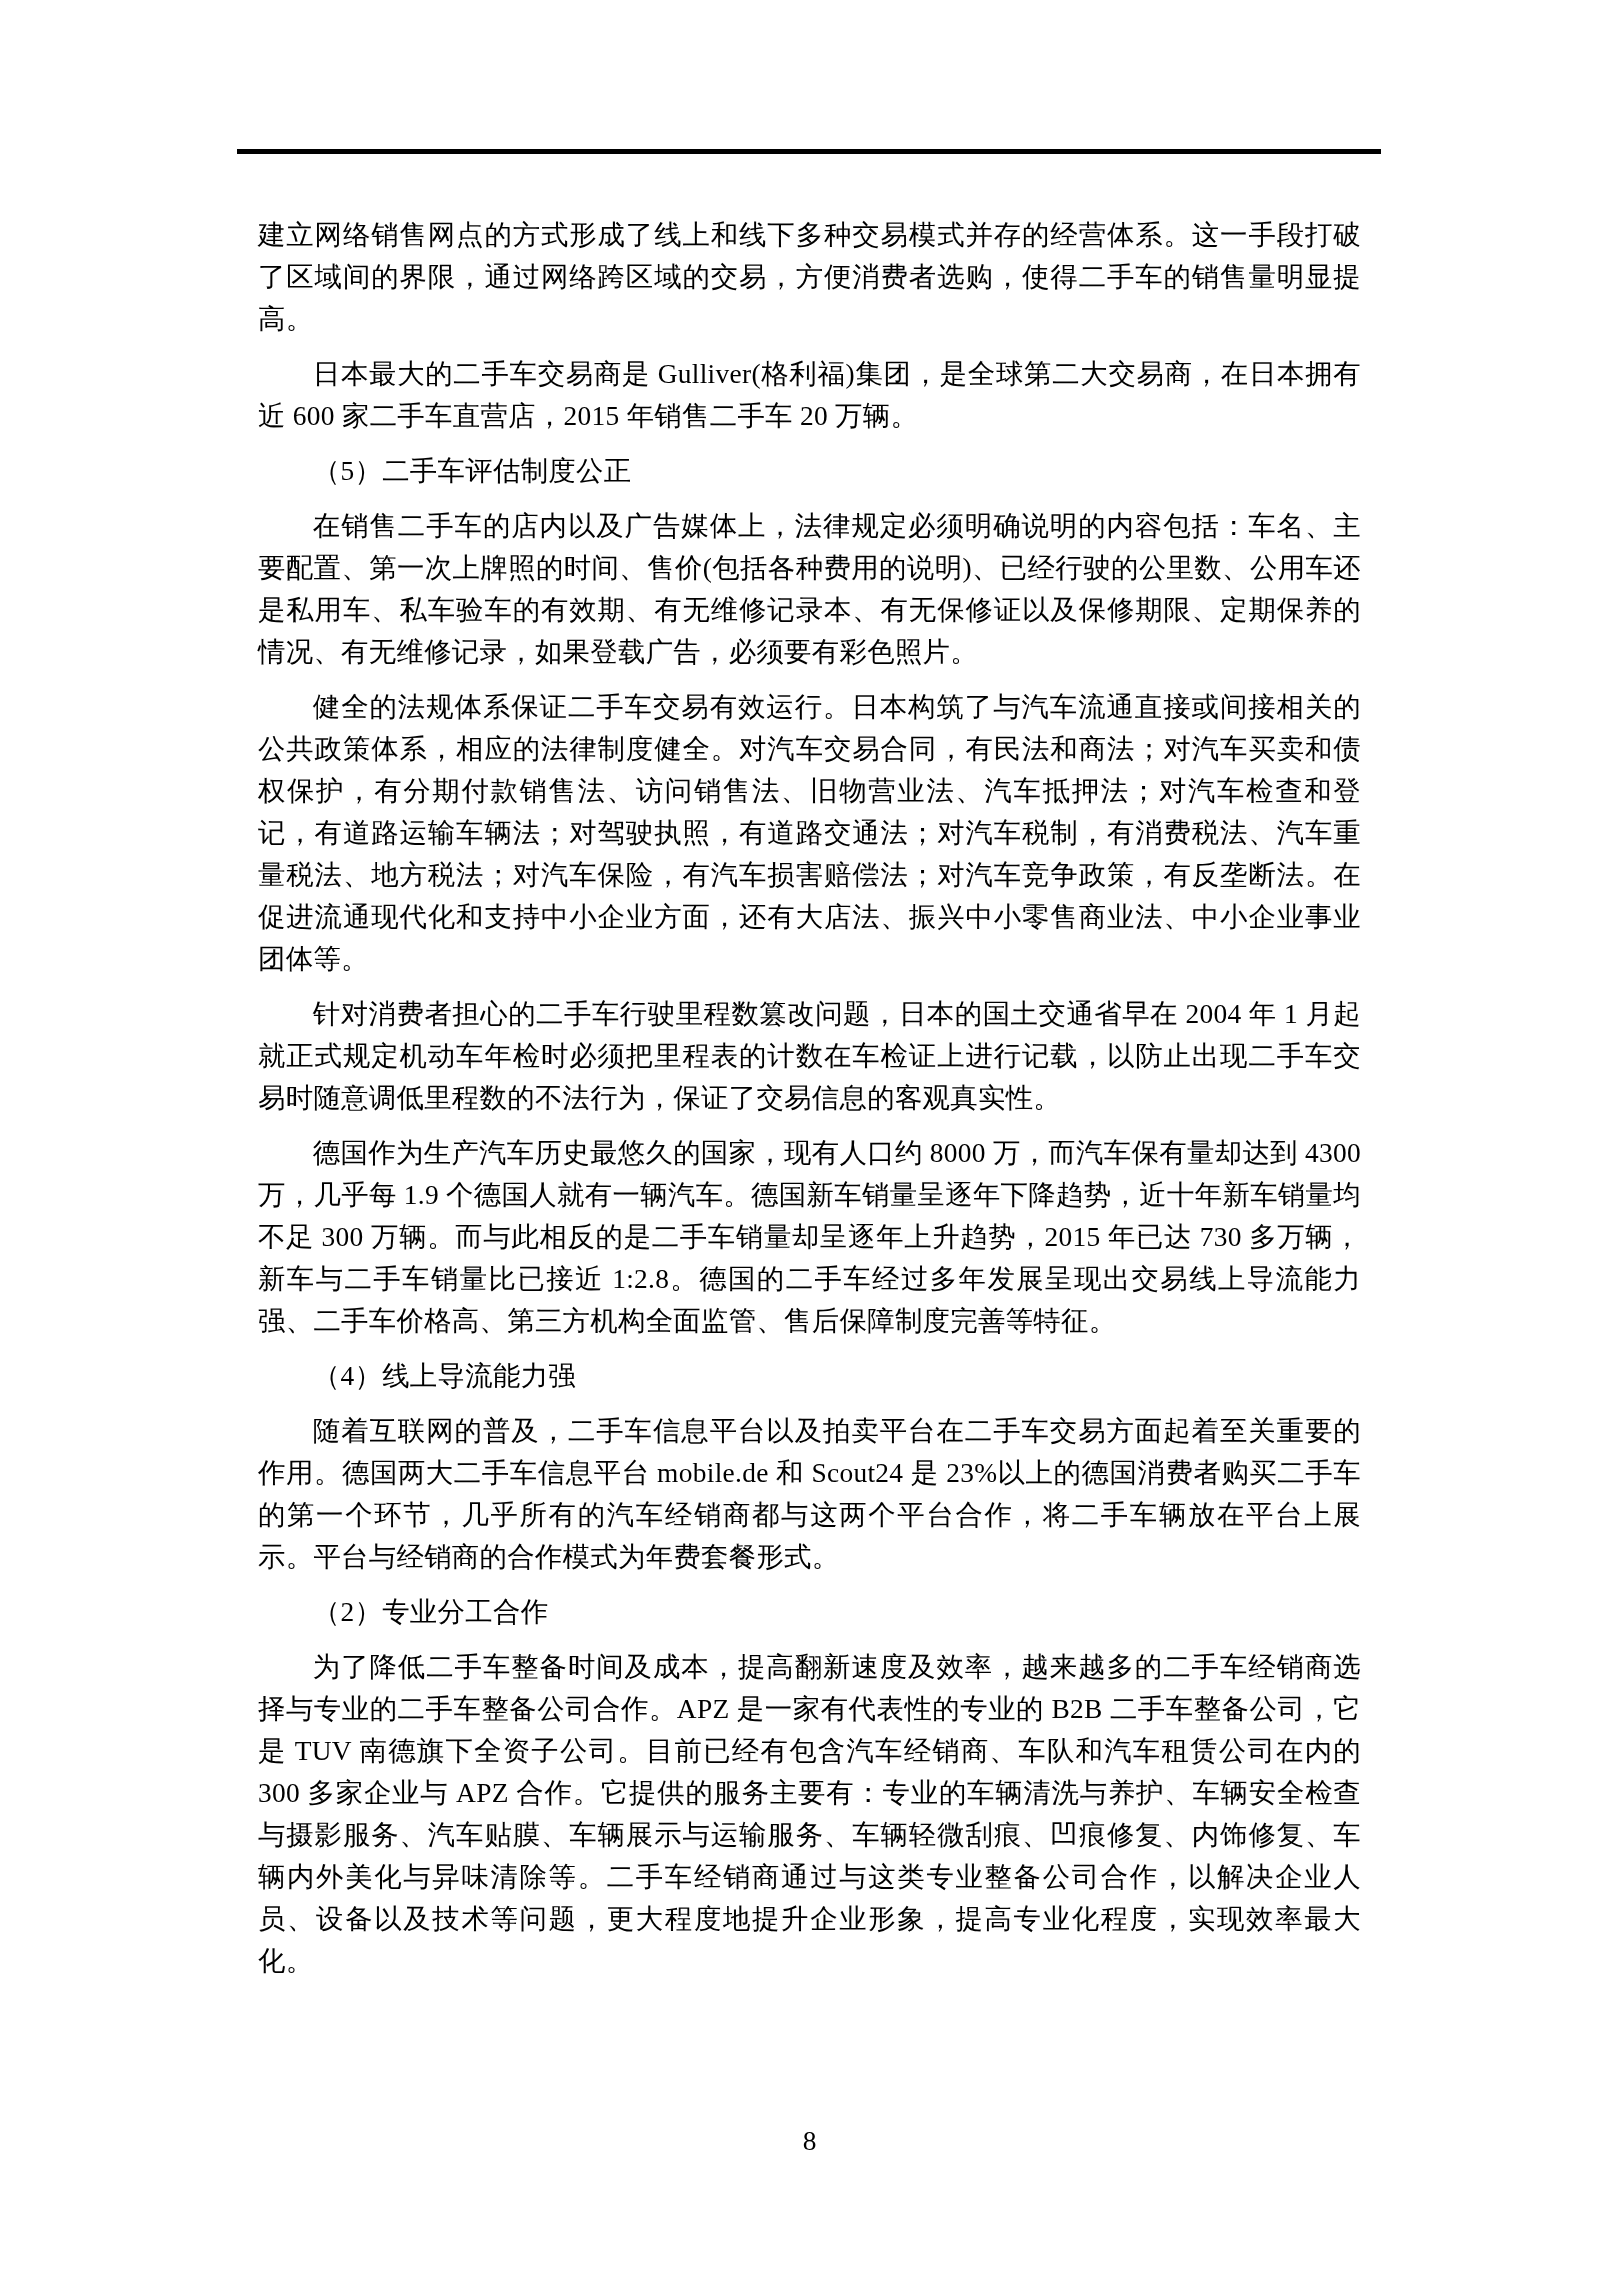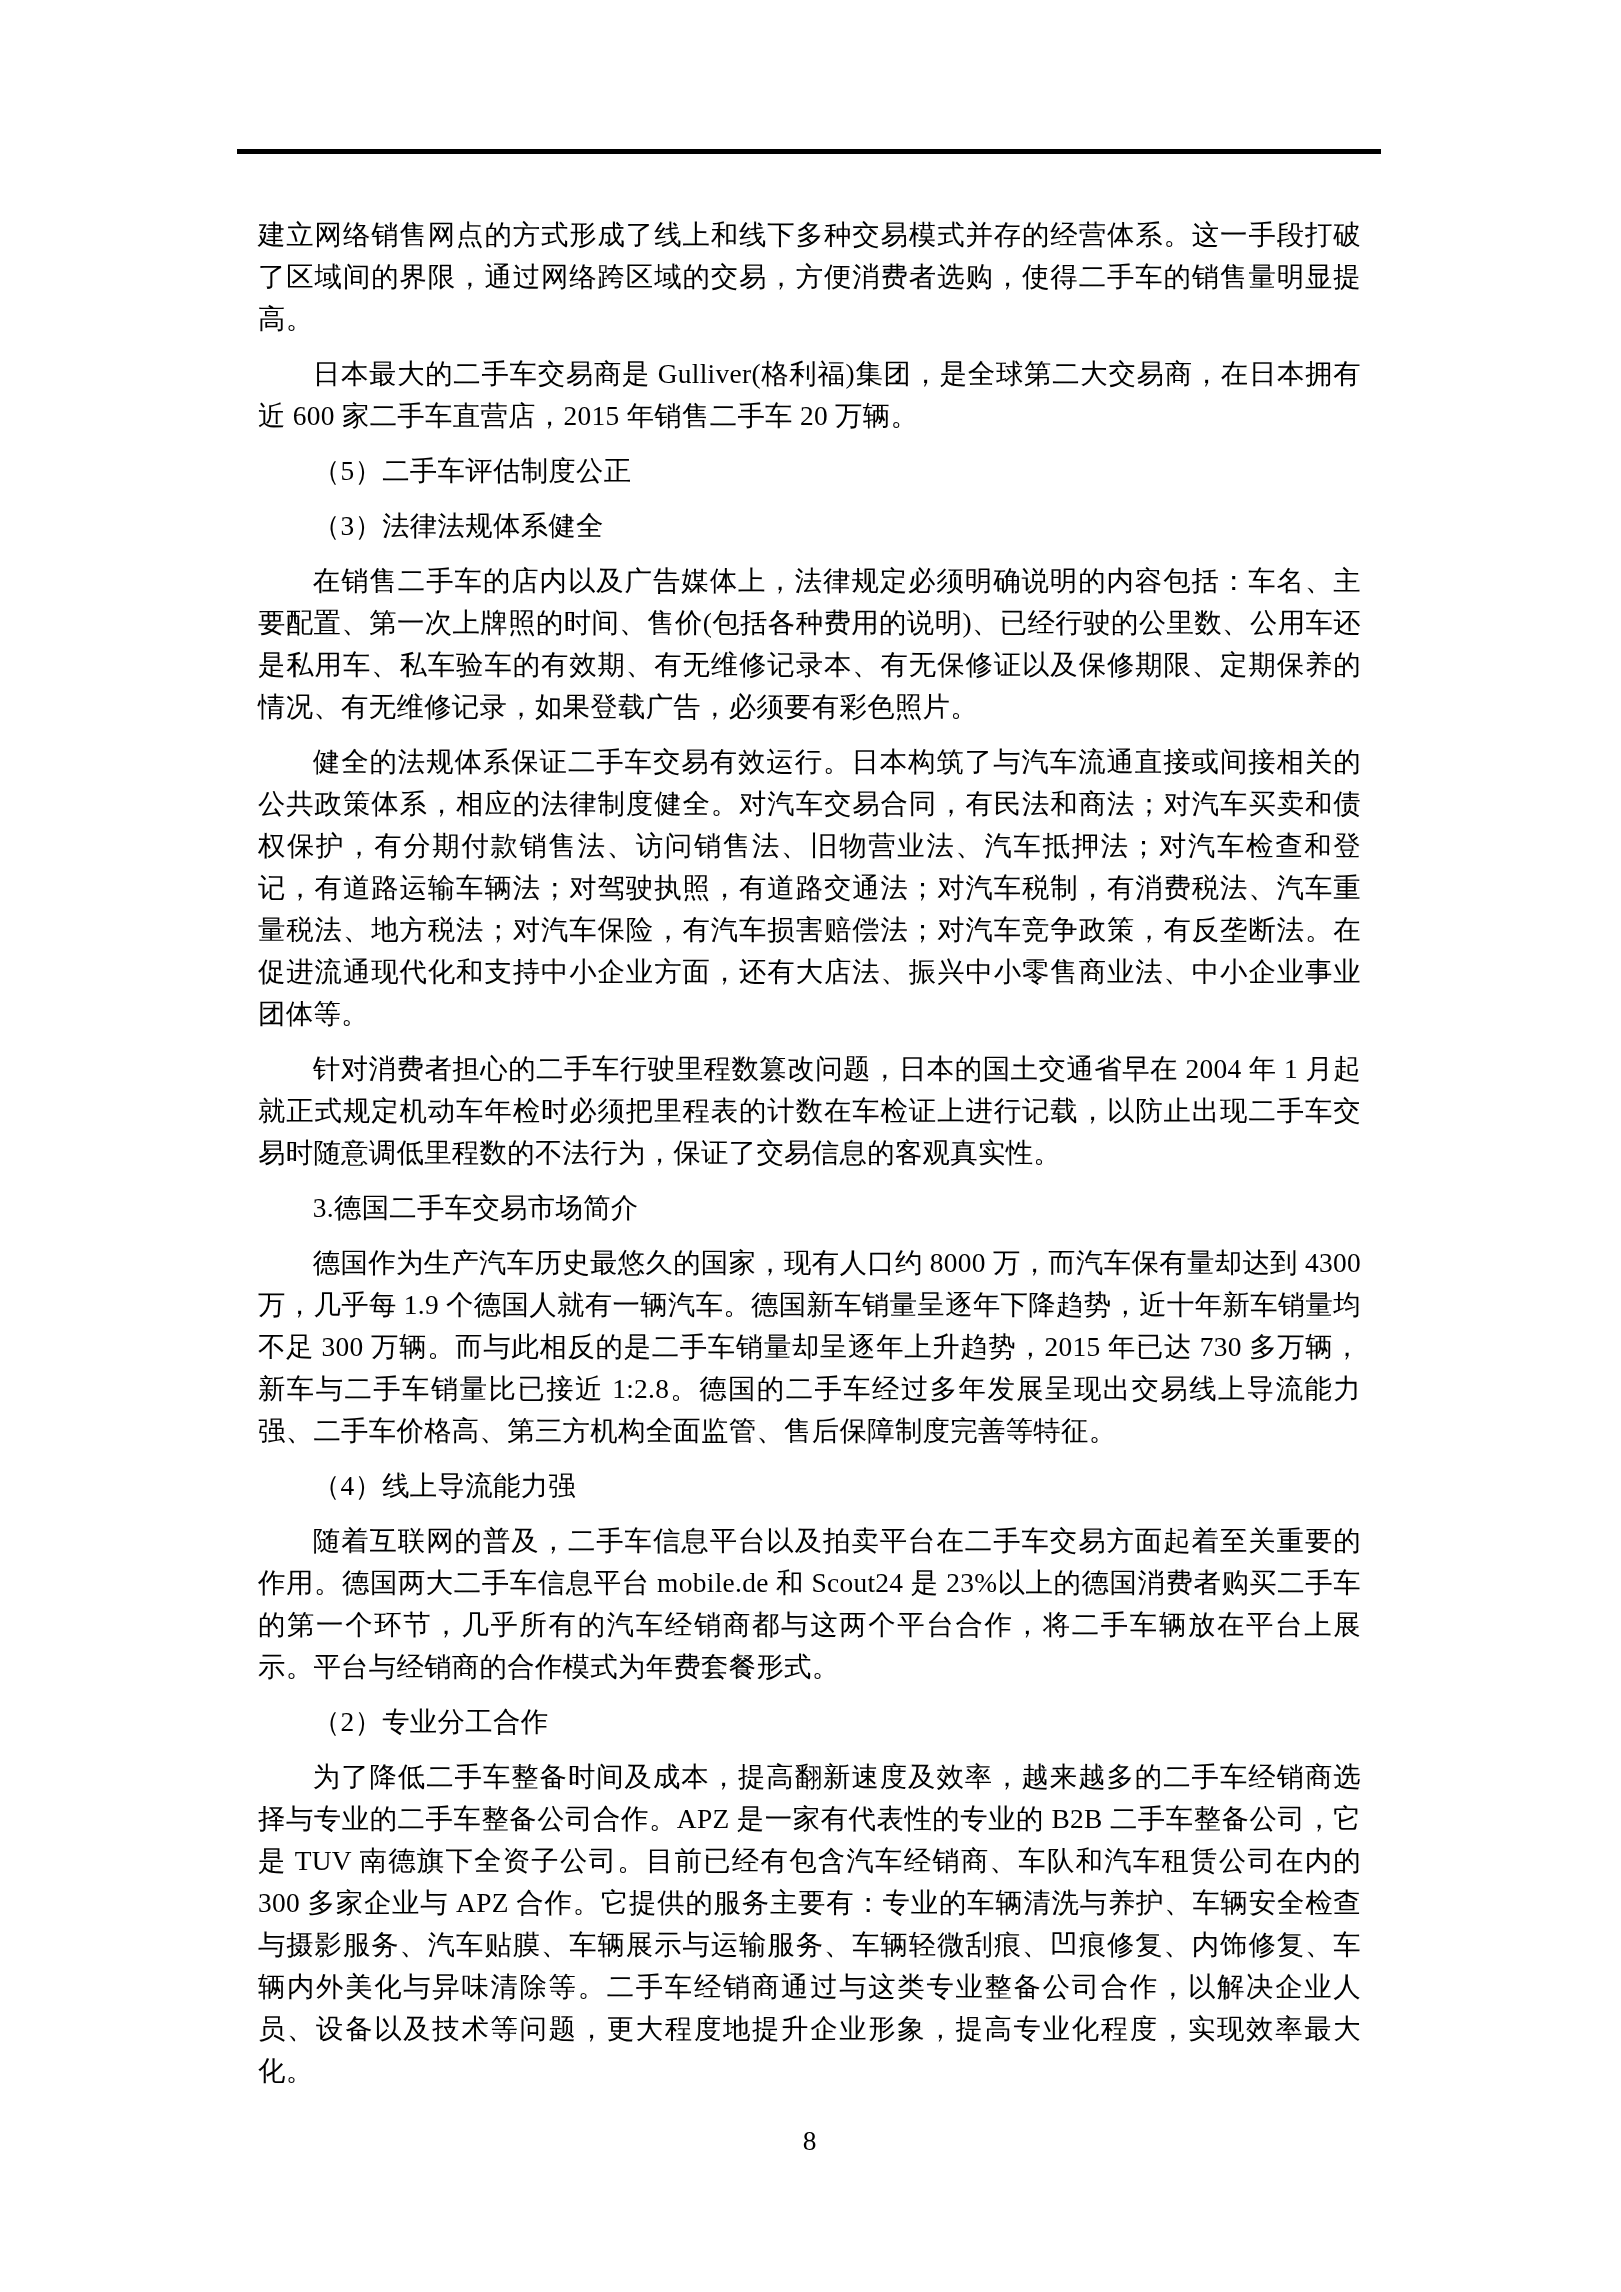--- a/index.html
+++ b/index.html
@@ -56,25 +56,23 @@
 <body>
 
 <div class="page">
 
   <div class="header-rule"></div>
 
   <div class="content">
     <p class="no-indent">建立网络销售网点的方式形成了线上和线下多种交易模式并存的经营体系。这一手段打破了区域间的界限，通过网络跨区域的交易，方便消费者选购，使得二手车的销售量明显提高。</p>
     <p>日本最大的二手车交易商是 Gulliver(格利福)集团，是全球第二大交易商，在日本拥有近 600 家二手车直营店，2015 年销售二手车 20 万辆。</p>
     <p>（5）二手车评估制度公正</p>
-    <p>（3）法律法规体系健全</p>
     <p>在销售二手车的店内以及广告媒体上，法律规定必须明确说明的内容包括：车名、主要配置、第一次上牌照的时间、售价(包括各种费用的说明)、已经行驶的公里数、公用车还是私用车、私车验车的有效期、有无维修记录本、有无保修证以及保修期限、定期保养的情况、有无维修记录，如果登载广告，必须要有彩色照片。</p>
     <p>健全的法规体系保证二手车交易有效运行。日本构筑了与汽车流通直接或间接相关的公共政策体系，相应的法律制度健全。对汽车交易合同，有民法和商法；对汽车买卖和债权保护，有分期付款销售法、访问销售法、旧物营业法、汽车抵押法；对汽车检查和登记，有道路运输车辆法；对驾驶执照，有道路交通法；对汽车税制，有消费税法、汽车重量税法、地方税法；对汽车保险，有汽车损害赔偿法；对汽车竞争政策，有反垄断法。在促进流通现代化和支持中小企业方面，还有大店法、振兴中小零售商业法、中小企业事业团体等。</p>
     <p>针对消费者担心的二手车行驶里程数篡改问题，日本的国土交通省早在 2004 年 1 月起就正式规定机动车年检时必须把里程表的计数在车检证上进行记载，以防止出现二手车交易时随意调低里程数的不法行为，保证了交易信息的客观真实性。</p>
-    <p>3.德国二手车交易市场简介</p>
     <p>德国作为生产汽车历史最悠久的国家，现有人口约 8000 万，而汽车保有量却达到 4300 万，几乎每 1.9 个德国人就有一辆汽车。德国新车销量呈逐年下降趋势，近十年新车销量均不足 300 万辆。而与此相反的是二手车销量却呈逐年上升趋势，2015 年已达 730 多万辆，新车与二手车销量比已接近 1:2.8。德国的二手车经过多年发展呈现出交易线上导流能力强、二手车价格高、第三方机构全面监管、售后保障制度完善等特征。</p>
     <p>（4）线上导流能力强</p>
     <p>随着互联网的普及，二手车信息平台以及拍卖平台在二手车交易方面起着至关重要的作用。德国两大二手车信息平台 mobile.de 和 Scout24 是 23%以上的德国消费者购买二手车的第一个环节，几乎所有的汽车经销商都与这两个平台合作，将二手车辆放在平台上展示。平台与经销商的合作模式为年费套餐形式。</p>
     <p>（2）专业分工合作</p>
     <p>为了降低二手车整备时间及成本，提高翻新速度及效率，越来越多的二手车经销商选择与专业的二手车整备公司合作。APZ 是一家有代表性的专业的 B2B 二手车整备公司，它是 TUV 南德旗下全资子公司。目前已经有包含汽车经销商、车队和汽车租赁公司在内的 300 多家企业与 APZ 合作。它提供的服务主要有：专业的车辆清洗与养护、车辆安全检查与摄影服务、汽车贴膜、车辆展示与运输服务、车辆轻微刮痕、凹痕修复、内饰修复、车辆内外美化与异味清除等。二手车经销商通过与这类专业整备公司合作，以解决企业人员、设备以及技术等问题，更大程度地提升企业形象，提高专业化程度，实现效率最大化。</p>
   </div>
 
   <div class="page-footer">8</div>
 
 </div>

